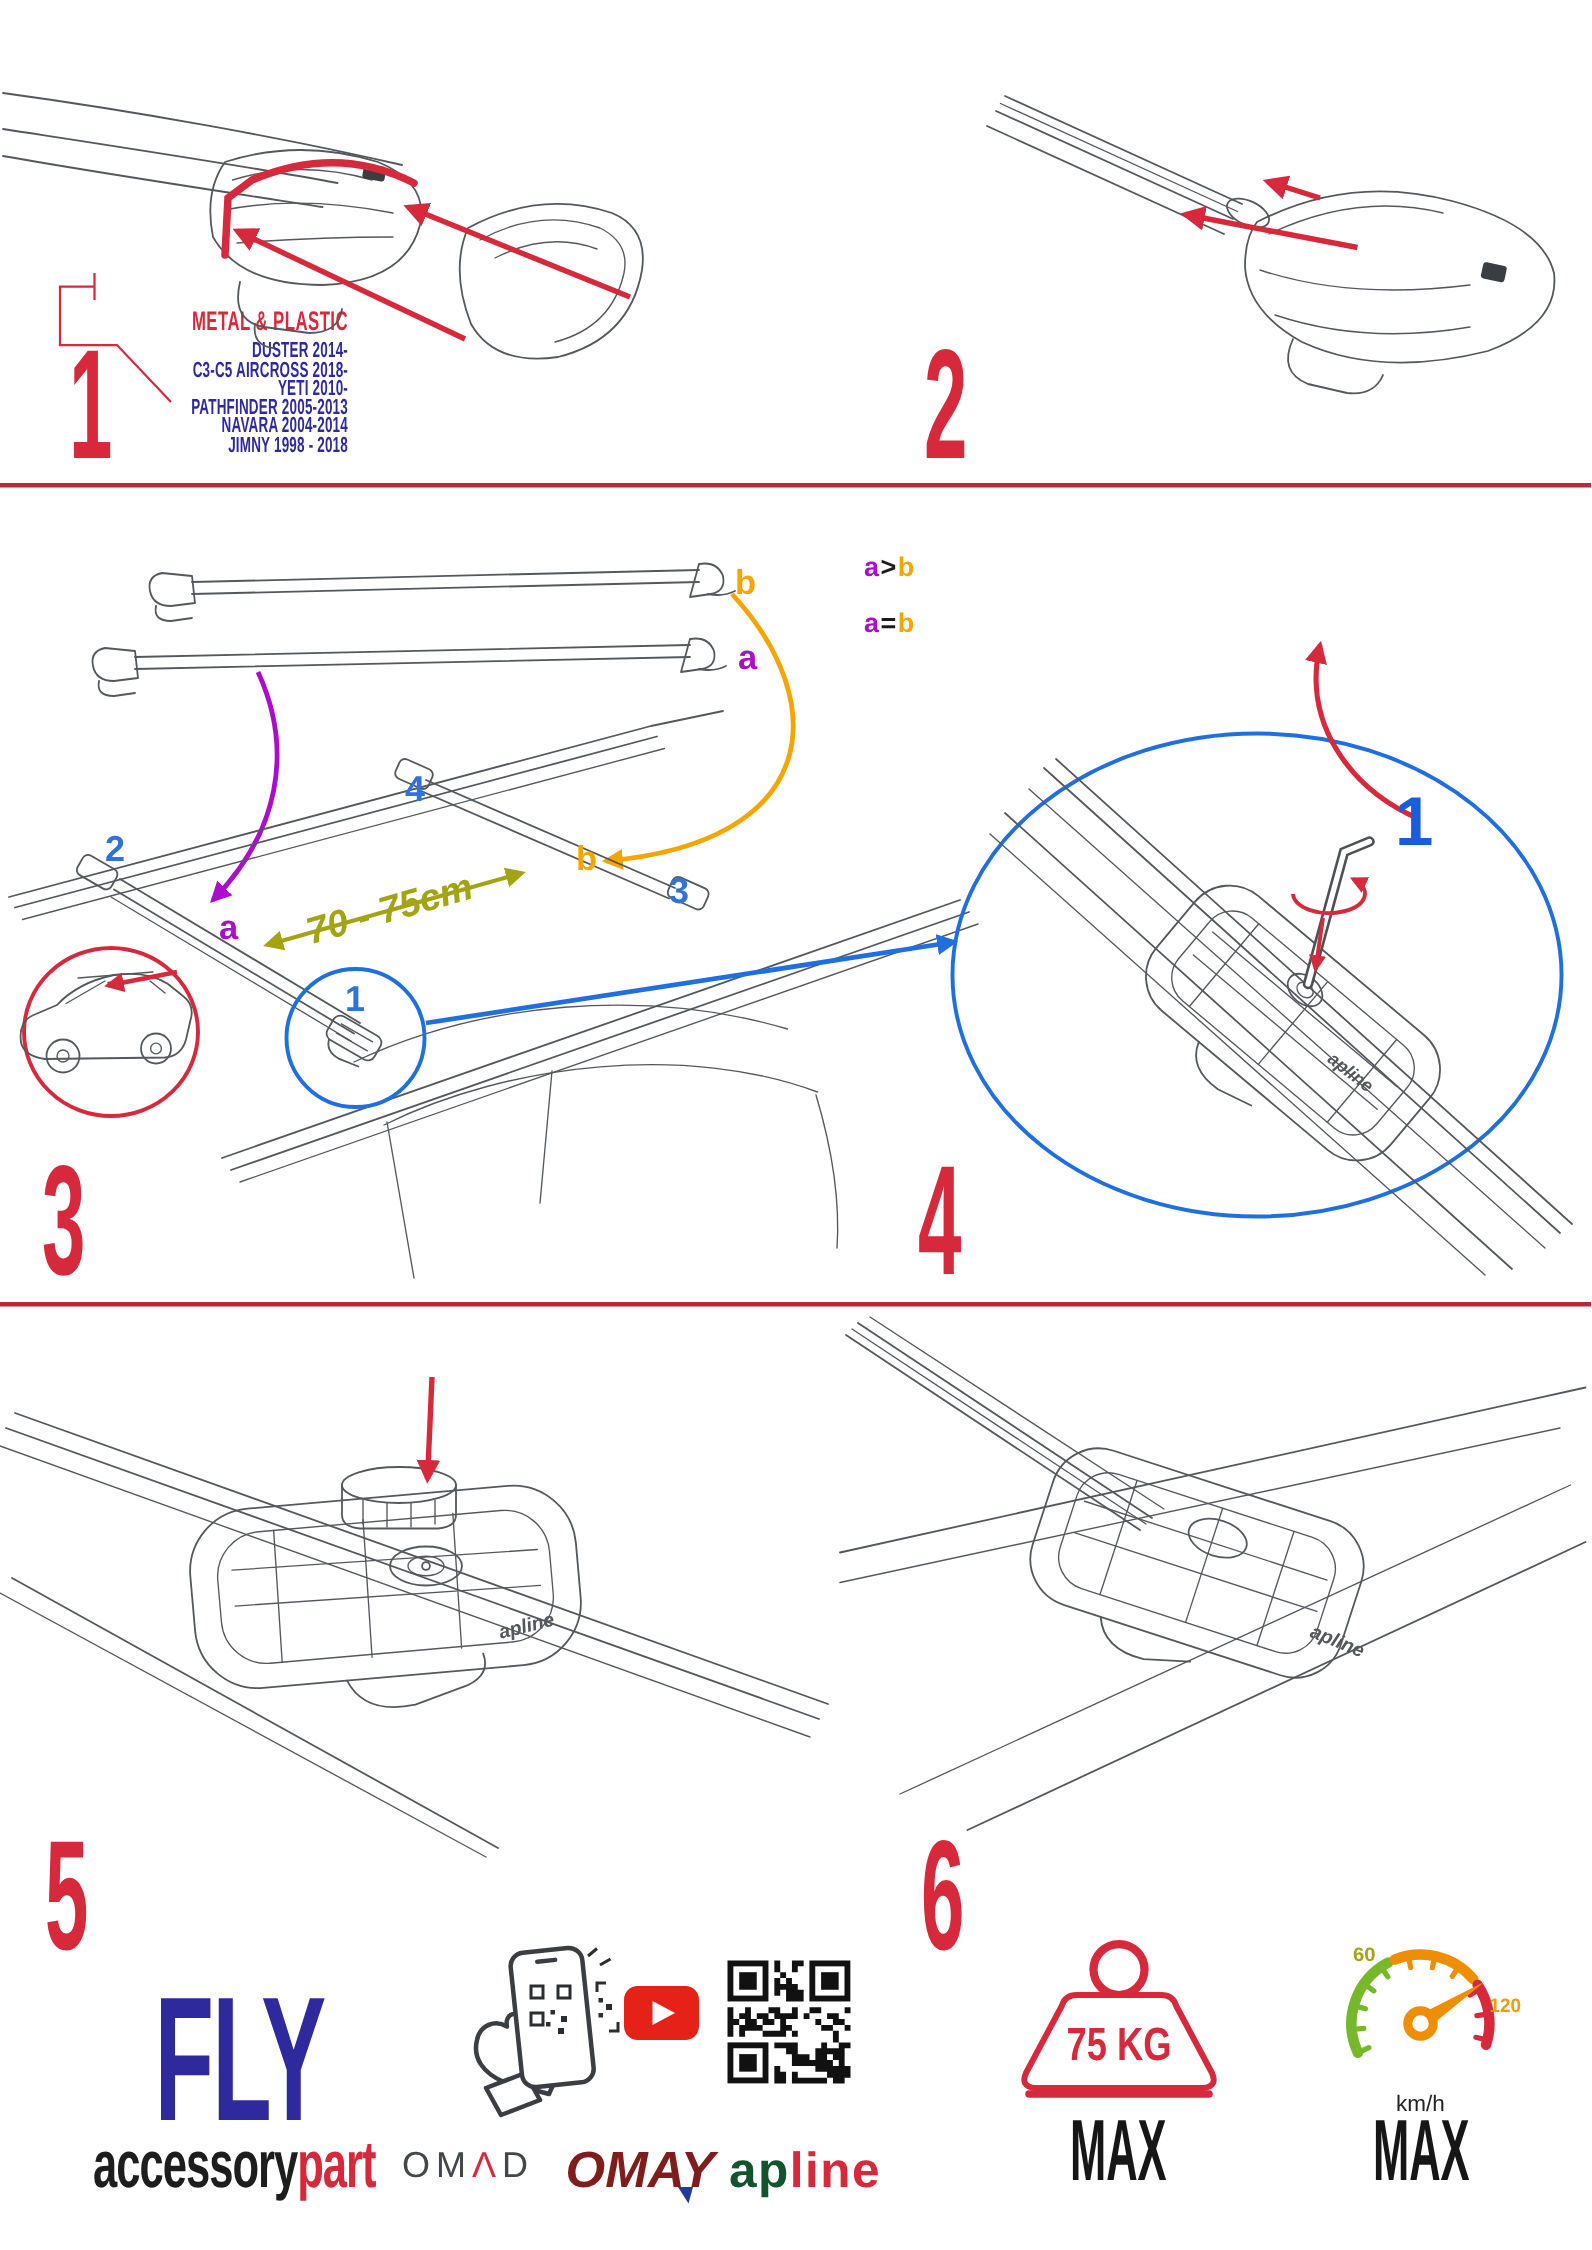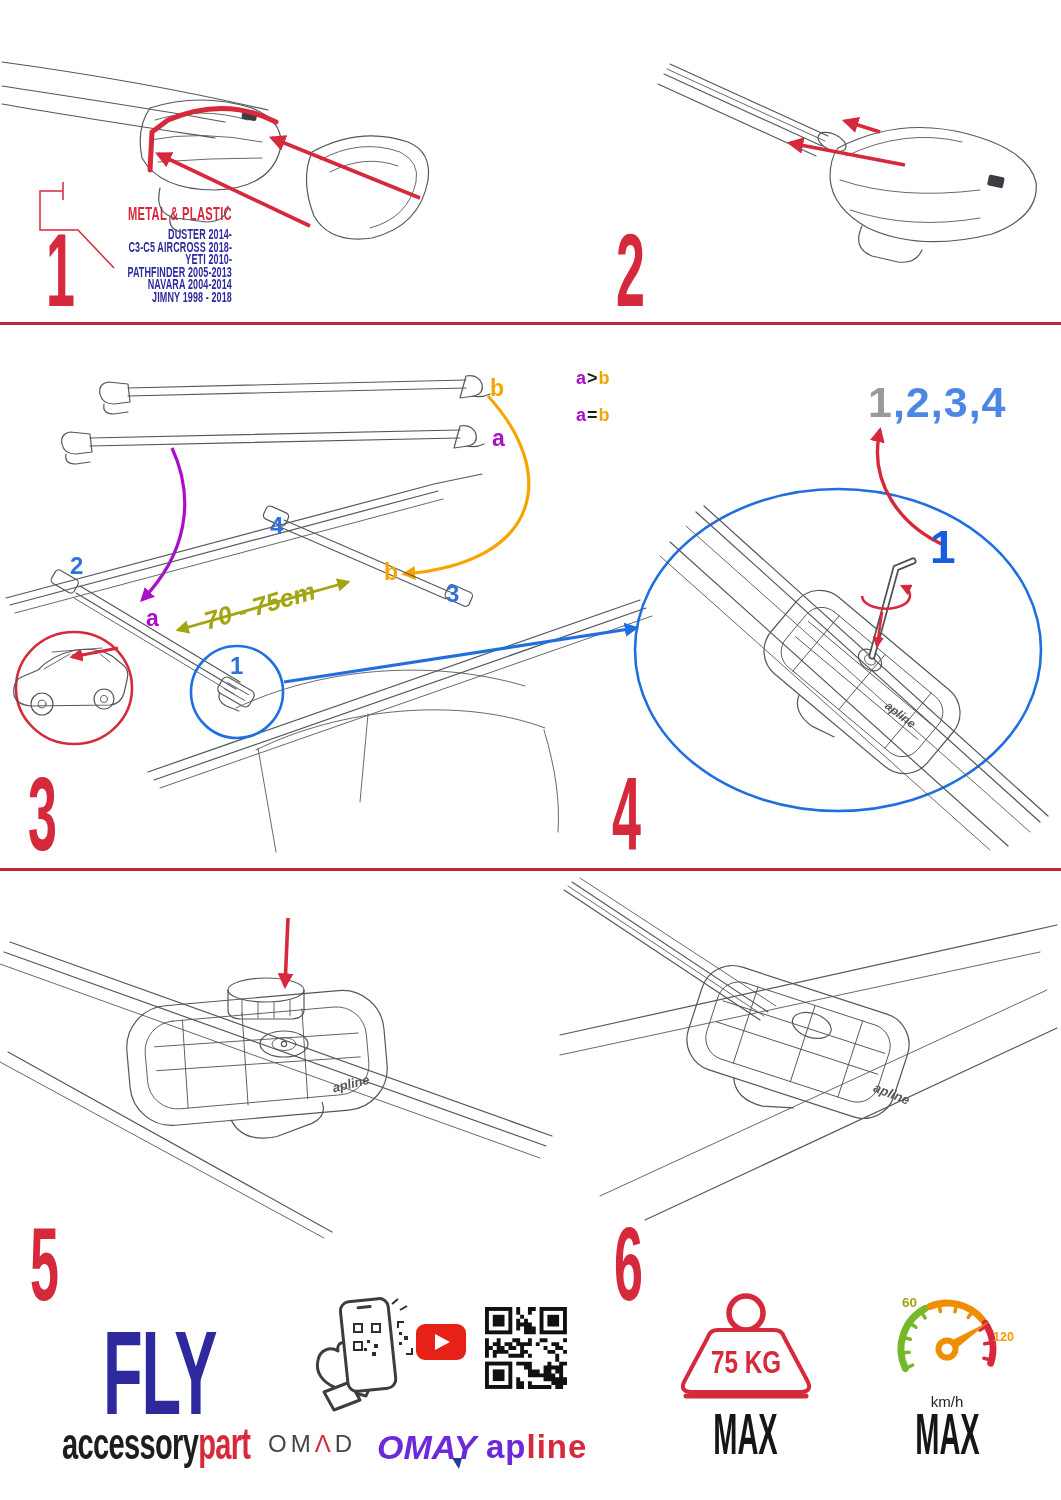--- a/index.html
+++ b/index.html
@@ -19,25 +19,25 @@
   .seq{font-size:43px;font-weight:bold;letter-spacing:1px}
   .seq-first{color:#9a9a9a}.seq-rest{color:#4e86e6}
   .toolnum{font-size:46px;font-weight:bold;color:#1a5ce0}
   .fly{color:#2e2a9e;font-weight:bold;font-size:118px;line-height:.8;
        transform:scaleX(.55);transform-origin:0 0;letter-spacing:-2px}
   .acc{font-weight:bold;font-size:44px;line-height:1;transform:scaleX(.66);transform-origin:0 0;
        letter-spacing:-1px;white-space:nowrap}
   .acc-k{color:#1d1d1d}.acc-r{color:#d6293c}
   .omad{font-size:24px;letter-spacing:4px;color:#43474b;font-weight:500;white-space:nowrap}
   .omad .lam{color:#d6293c}
-  .omay{font-size:34px;font-weight:bold;font-style:italic;color:#6d28d9;letter-spacing:0;white-space:nowrap}
+  .omay{font-size:34px;font-weight:bold;font-style:italic;color:#7f1d1d;letter-spacing:0;white-space:nowrap}
   .omay-accent{position:absolute;width:0;height:0;border-left:7px solid transparent;
        border-right:3px solid transparent;border-top:11px solid #1f3d99}
   .apline{font-size:33px;font-weight:bold;letter-spacing:1px;white-space:nowrap}
-  .ap-k{color:#6d28d9}.ap-r{color:#d6293c}
+  .ap-k{color:#14532d}.ap-r{color:#d6293c}
   .maxlbl{width:135px;text-align:center;font-size:58px;font-weight:bold;color:#161616;
           line-height:1;transform:scaleX(.5);transform-origin:50% 0}
   .draw{stroke:#54585c;stroke-width:1.2;fill:none;stroke-linecap:round;stroke-linejoin:round}
   .thin{stroke-width:.9}
   .lblB{fill:#2f72db;font-size:24px;font-weight:bold}
   .lblP{fill:#ab0ecb;font-size:23px;font-weight:bold}
   .lblO{fill:#f6a400;font-size:23px;font-weight:bold}
 </style>
 </head>
 <body>
@@ -243,23 +243,20 @@
     <path d="M272,326 L296,238 L313,231" stroke="#ffffff" stroke-width="3.5" fill="none" stroke-linecap="round"></path>
     <path d="M262,266 a24,13 0 1 0 40,-10" stroke="#d6293c" stroke-width="2.6" fill="none" marker-end="url(#arR4)"></path>
     <path d="M282,282 L277,316" stroke="#d6293c" stroke-width="2.6" fill="none" marker-end="url(#arR4)"></path>
     <path d="M346,216 C300,196 268,152 280,100" stroke="#d6293c" stroke-width="3.4" fill="none" marker-end="url(#arR4)"></path>
   </svg>
 
   <div class="abs legend" style="left:576px;top:360px">
     <div><span class="lg-a">a</span><span class="lg-op">&gt;</span><span class="lg-b">b</span></div>
     <div><span class="lg-a">a</span><span class="lg-op">=</span><span class="lg-b">b</span></div>
   </div>
-  <div class="abs seq" style="left:868px;top:378px">
-    <span class="seq-first">1</span><span class="seq-rest">,2,3,4</span>
-  </div>
   <div class="abs toolnum" style="left:930px;top:520px">1</div>
 
   <svg style="left:0;top:880px" width="560" height="352" viewBox="0 0 560 352">
     <defs>
       <marker id="arR5" viewBox="0 0 10 10" refX="8" refY="5" markerWidth="4.4" markerHeight="4.4" orient="auto-start-reverse">
         <path d="M0,0L10,5L0,10z" fill="#d6293c"></path>
         </marker>
     </defs>
     <g class="draw">
       <path d="M10,62 L552,256"></path>

